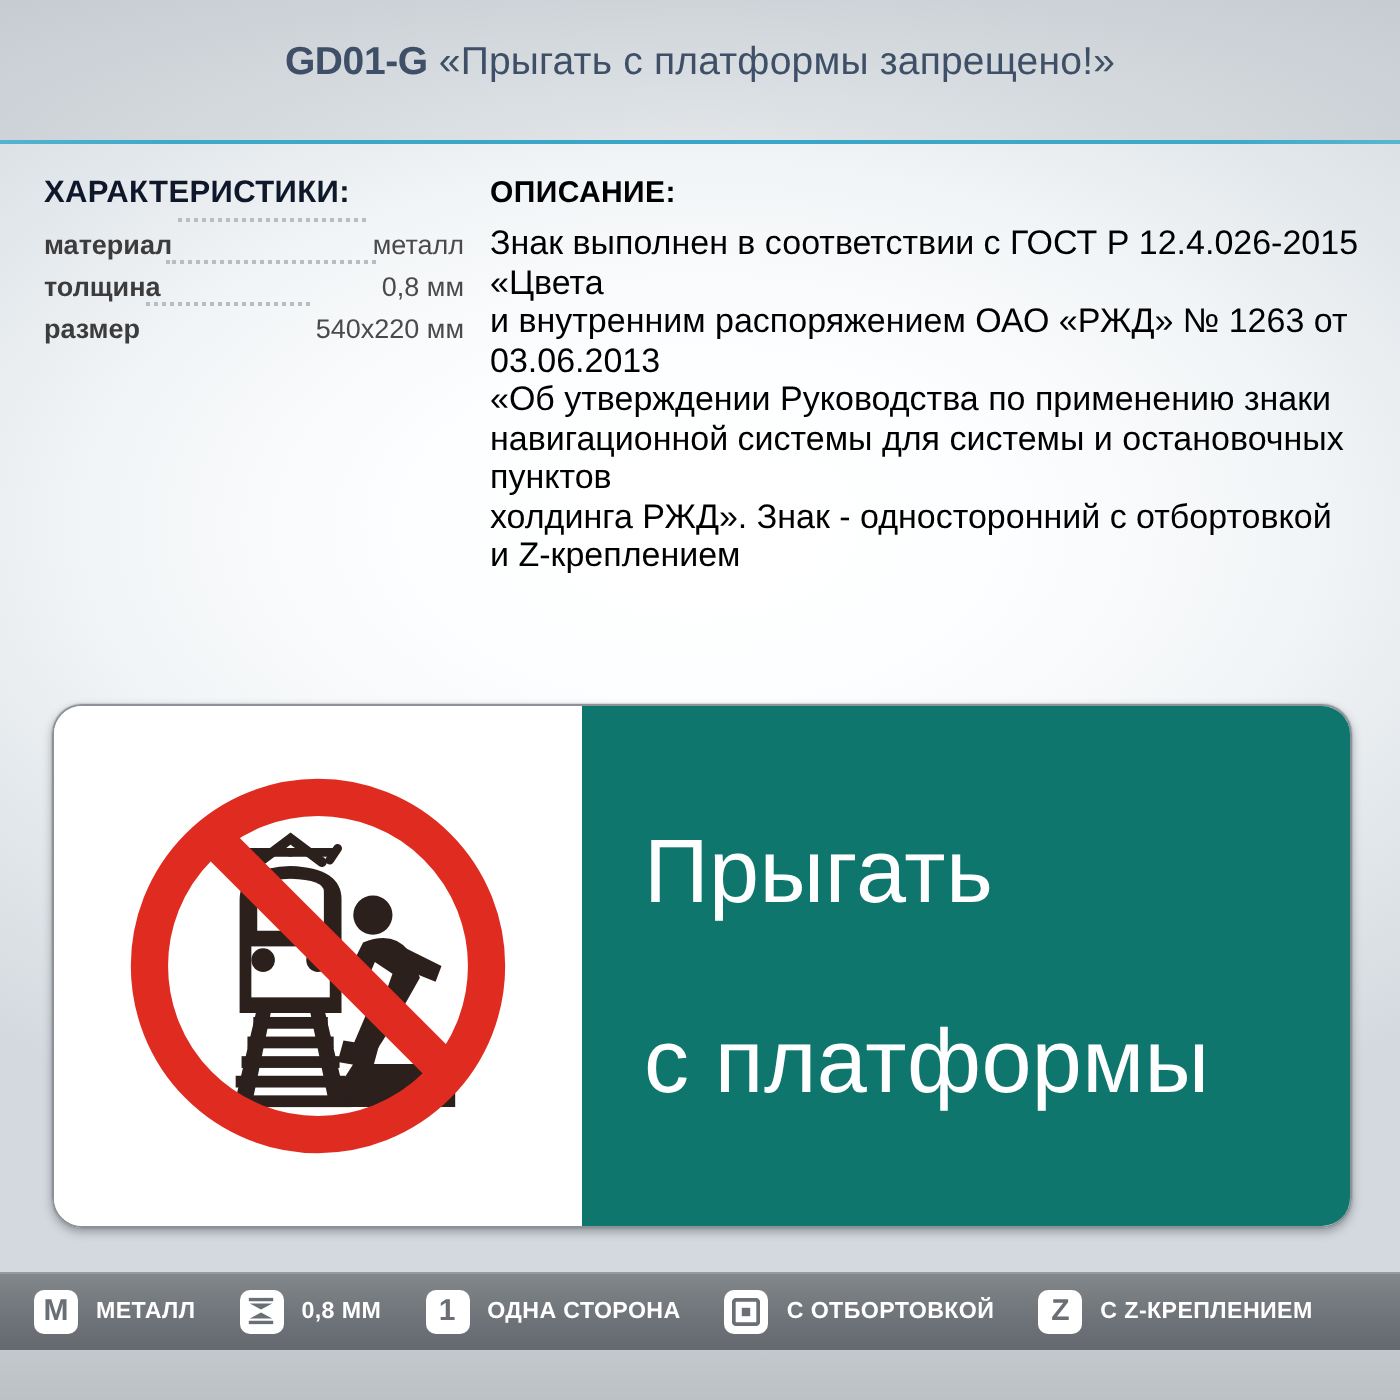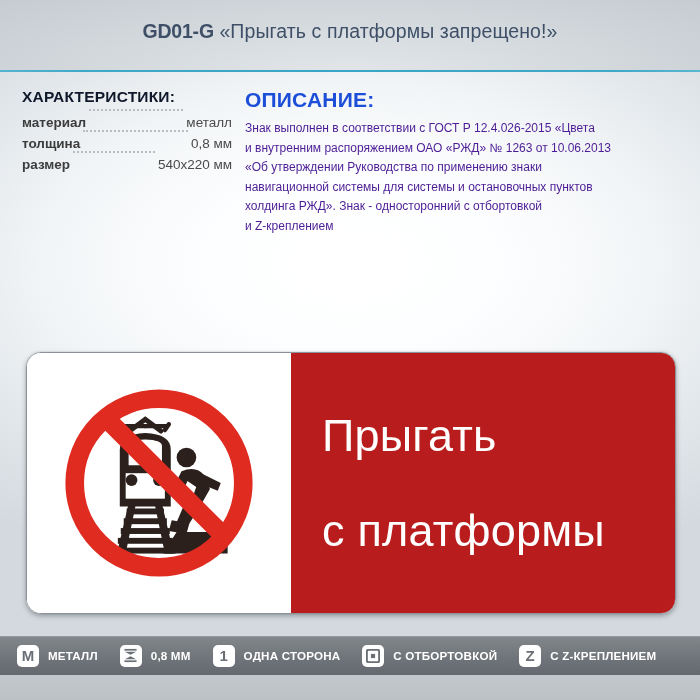--- a/index.html
+++ b/index.html
@@ -100,30 +100,30 @@
     color: #4a4a4a;
   }
 
   
   .descr {
     position: absolute;
     left: 245px; top: 88px;
     width: 450px;
   }
   .descr-heading {
-    font-size: 21px;
-    font-weight: bold;
-    color: #1d4ed8;
+    font-size: 15px;
+    font-weight: bold;
+    color: #000000;
     letter-spacing: 0.2px;
     margin-bottom: 7px;
   }
   .descr-body {
-    font-size: 12px;
+    font-size: 17px;
     line-height: 19.5px;
-    color: #4c1d95;
+    color: #000000;
   }
   .descr-body p { margin: 0; }
 
   
   .sign-wrap {
     position: absolute;
     left: 26px; top: 352px;
     width: 650px; height: 262px;
     border-radius: 15px;
     box-shadow: 0 2px 5px rgba(60,66,72,0.42), 0 0 1px rgba(0,0,0,0.35);
@@ -142,21 +142,21 @@
     width: 264px;
     height: 100%;
     background: #ffffff;
     display: flex;
     align-items: center;
     justify-content: center;
   }
   .sign-right {
     flex: 1 1 auto;
     height: 100%;
-    background: #b91c1c;
+    background: #0f766e;
     display: flex;
     flex-direction: column;
     justify-content: center;
     padding-left: 31px;
     box-sizing: border-box;
     gap: 38px;
   }
   .sign-line {
     color: #ffffff;
     font-size: 45px;
@@ -254,21 +254,21 @@
       <span class="char-key">размер</span>
       <span class="char-dots"></span>
       <span class="char-val">540х220 мм</span>
     </div>
   </div>
 
   <div class="descr">
     <div class="descr-heading">ОПИСАНИЕ:</div>
     <div class="descr-body">
       <p>Знак выполнен в соответствии с ГОСТ Р 12.4.026-2015 «Цвета</p>
-      <p>и внутренним распоряжением ОАО «РЖД» № 1263 от 10.06.2013</p>
+      <p>и внутренним распоряжением ОАО «РЖД» № 1263 от 03.06.2013</p>
       <p>«Об утверждении Руководства по применению знаки</p>
       <p>навигационной системы для системы и остановочных пунктов</p>
       <p>холдинга РЖД». Знак - односторонний с отбортовкой</p>
       <p>и Z-креплением</p>
     </div>
   </div>
 
   <div class="sign-wrap">
     <div class="sign">
 

